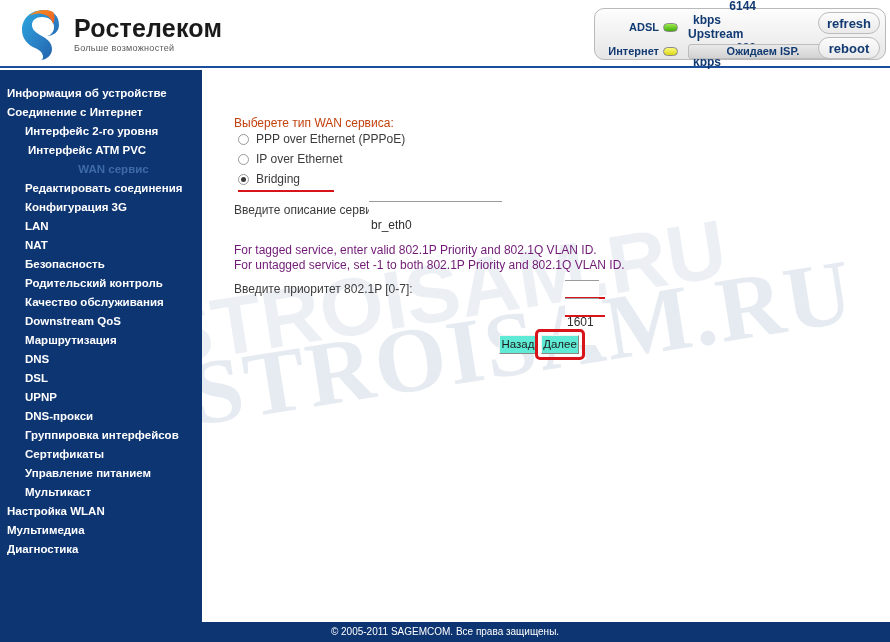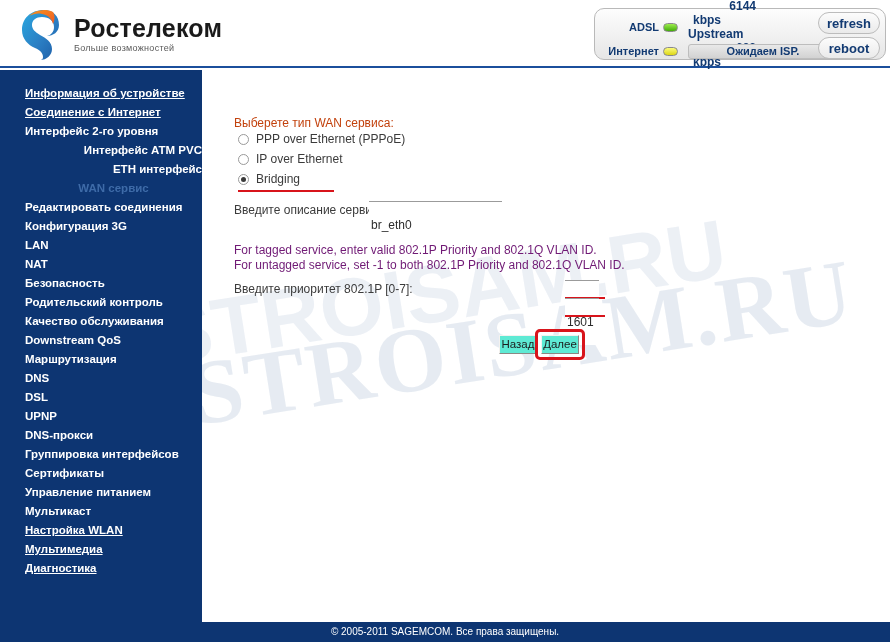--- a/index.html
+++ b/index.html
@@ -77,23 +77,23 @@
   .sidebar {
     position: absolute; left: 0; top: 70px; width: 202px; height: 552px;
     background: #0d3572;
     padding-top: 14px;
   }
   .nav-item {
     color: #ffffff; font-size: 11.5px; font-weight: bold;
     line-height: 19px; white-space: nowrap; cursor: pointer;
     font-family: "Liberation Sans", sans-serif;
   }
-  .lvl-0 { padding-left: 25px; text-decoration: underline; }
+  .lvl-0 { padding-left: 7px; }
   .lvl-1 { padding-left: 25px; }
-  .lvl-2 { padding-left: 58px; text-align: right; }
+  .lvl-2 { padding-left: 28px; }
   .nav-item.active { color: #3e6ba8; cursor: default; text-align: center; }
 
   
   .content {
     position: absolute; left: 202px; top: 70px; width: 688px; height: 552px;
     background: #ffffff;
     overflow: hidden;
   }
   .watermark {
     position: absolute; left: -150px; top: 230px;
@@ -229,21 +229,20 @@
 
     </div>
   </div>
 </div>
 
 <div class="sidebar" id="sidebar">
     <div class="nav-item lvl-0">Информация об устройстве</div>
     <div class="nav-item lvl-0">Соединение с Интернет</div>
     <div class="nav-item lvl-1">Интерфейс 2-го уровня</div>
     <div class="nav-item lvl-2">Интерфейс ATM PVC</div>
-    <div class="nav-item lvl-2">ETH интерфейс</div>
     <div class="nav-item lvl-1 active">WAN сервис</div>
     <div class="nav-item lvl-1">Редактировать соединения</div>
     <div class="nav-item lvl-1">Конфигурация 3G</div>
     <div class="nav-item lvl-1">LAN</div>
     <div class="nav-item lvl-1">NAT</div>
     <div class="nav-item lvl-1">Безопасность</div>
     <div class="nav-item lvl-1">Родительский контроль</div>
     <div class="nav-item lvl-1">Качество обслуживания</div>
     <div class="nav-item lvl-1">Downstream QoS</div>
     <div class="nav-item lvl-1">Маршрутизация</div>

